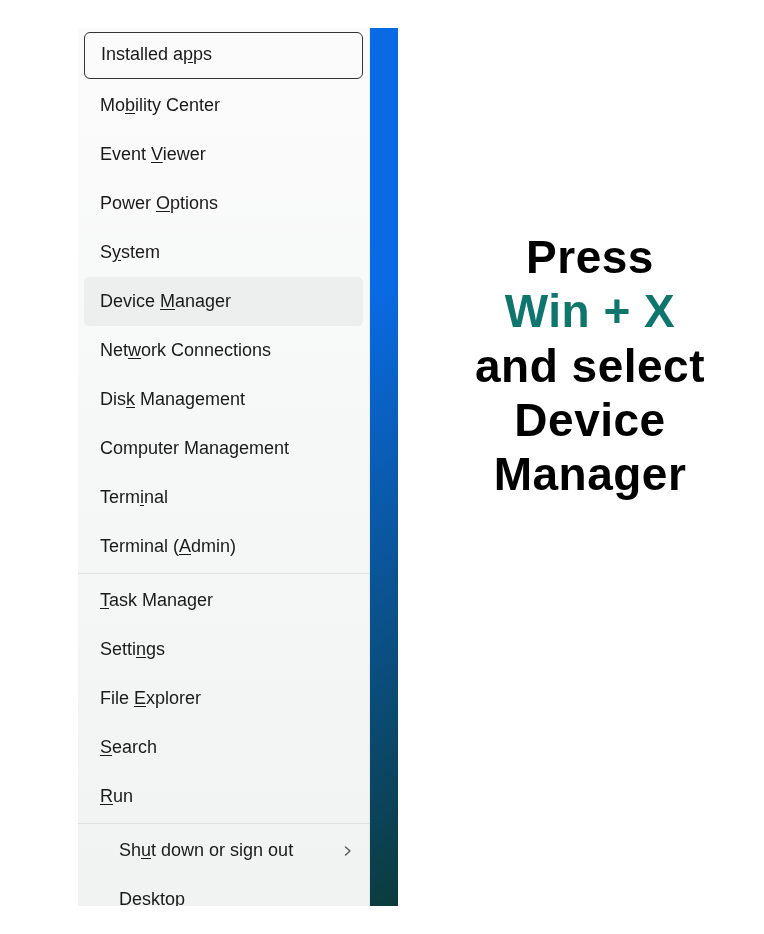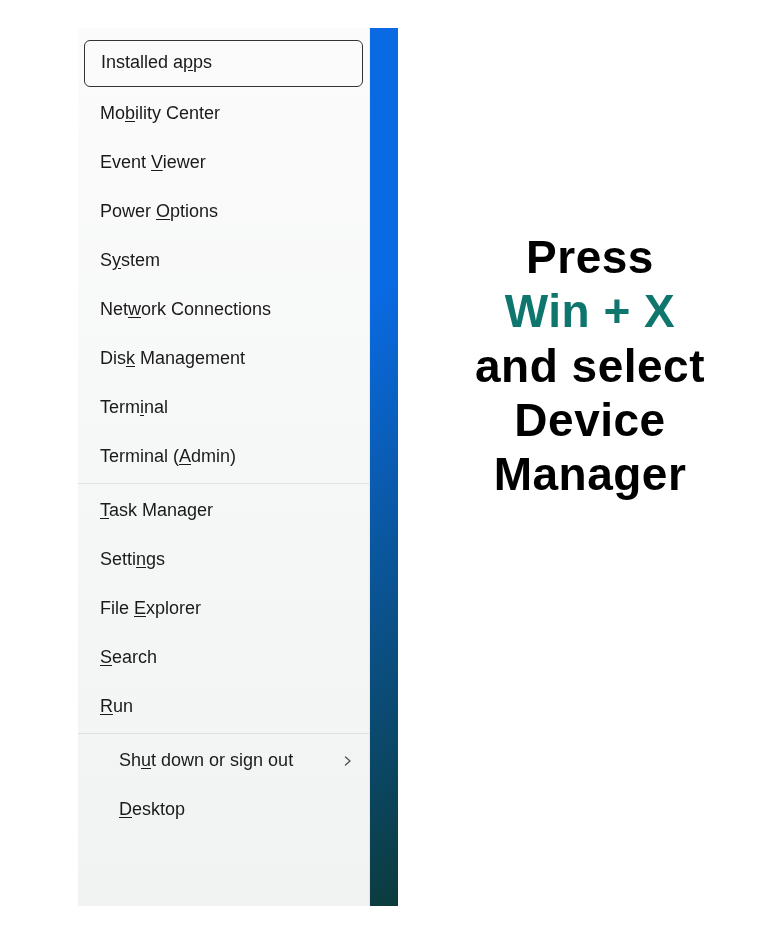--- a/index.html
+++ b/index.html
@@ -36,21 +36,21 @@
     line-height: 49px;
     padding: 0 16px 0 22px;
     font-size: 18px;
     color: #1a1a1a;
     cursor: default;
     white-space: nowrap;
   }
   .item.focused {
     border: 1.5px solid #333;
     border-radius: 6px;
-    margin: 10px 6px 2px 6px;
+    margin: 2px 6px 2px 6px;
     padding-left: 16px;
     height: 47px;
     line-height: 43px;
   }
   .item.hovered {
     background: rgba(0,0,0,0.045);
     border-radius: 5px;
     margin-left: 6px;
     margin-right: 6px;
     padding-left: 16px;
@@ -82,22 +82,24 @@
 <body>
 
 <div class="stage">
   <div class="menu" id="menu">
       <div class="group">
         <div class="item focused">Installed a<span class="mn">p</span>ps</div>
         <div class="item">Mo<span class="mn">b</span>ility Center</div>
         <div class="item">Event <span class="mn">V</span>iewer</div>
         <div class="item">Power <span class="mn">O</span>ptions</div>
         <div class="item">S<span class="mn">y</span>stem</div>
+        <div class="item hovered">Device <span class="mn">M</span>anager</div>
         <div class="item">Net<span class="mn">w</span>ork Connections</div>
         <div class="item">Dis<span class="mn">k</span> Management</div>
+        <div class="item">Computer Mana<span class="mn">g</span>ement</div>
         <div class="item">Term<span class="mn">i</span>nal</div>
         <div class="item">Terminal (<span class="mn">A</span>dmin)</div>
       </div>
       <div class="group">
         <div class="item"><span class="mn">T</span>ask Manager</div>
         <div class="item">Setti<span class="mn">n</span>gs</div>
         <div class="item">File <span class="mn">E</span>xplorer</div>
         <div class="item"><span class="mn">S</span>earch</div>
         <div class="item"><span class="mn">R</span>un</div>
       </div>

